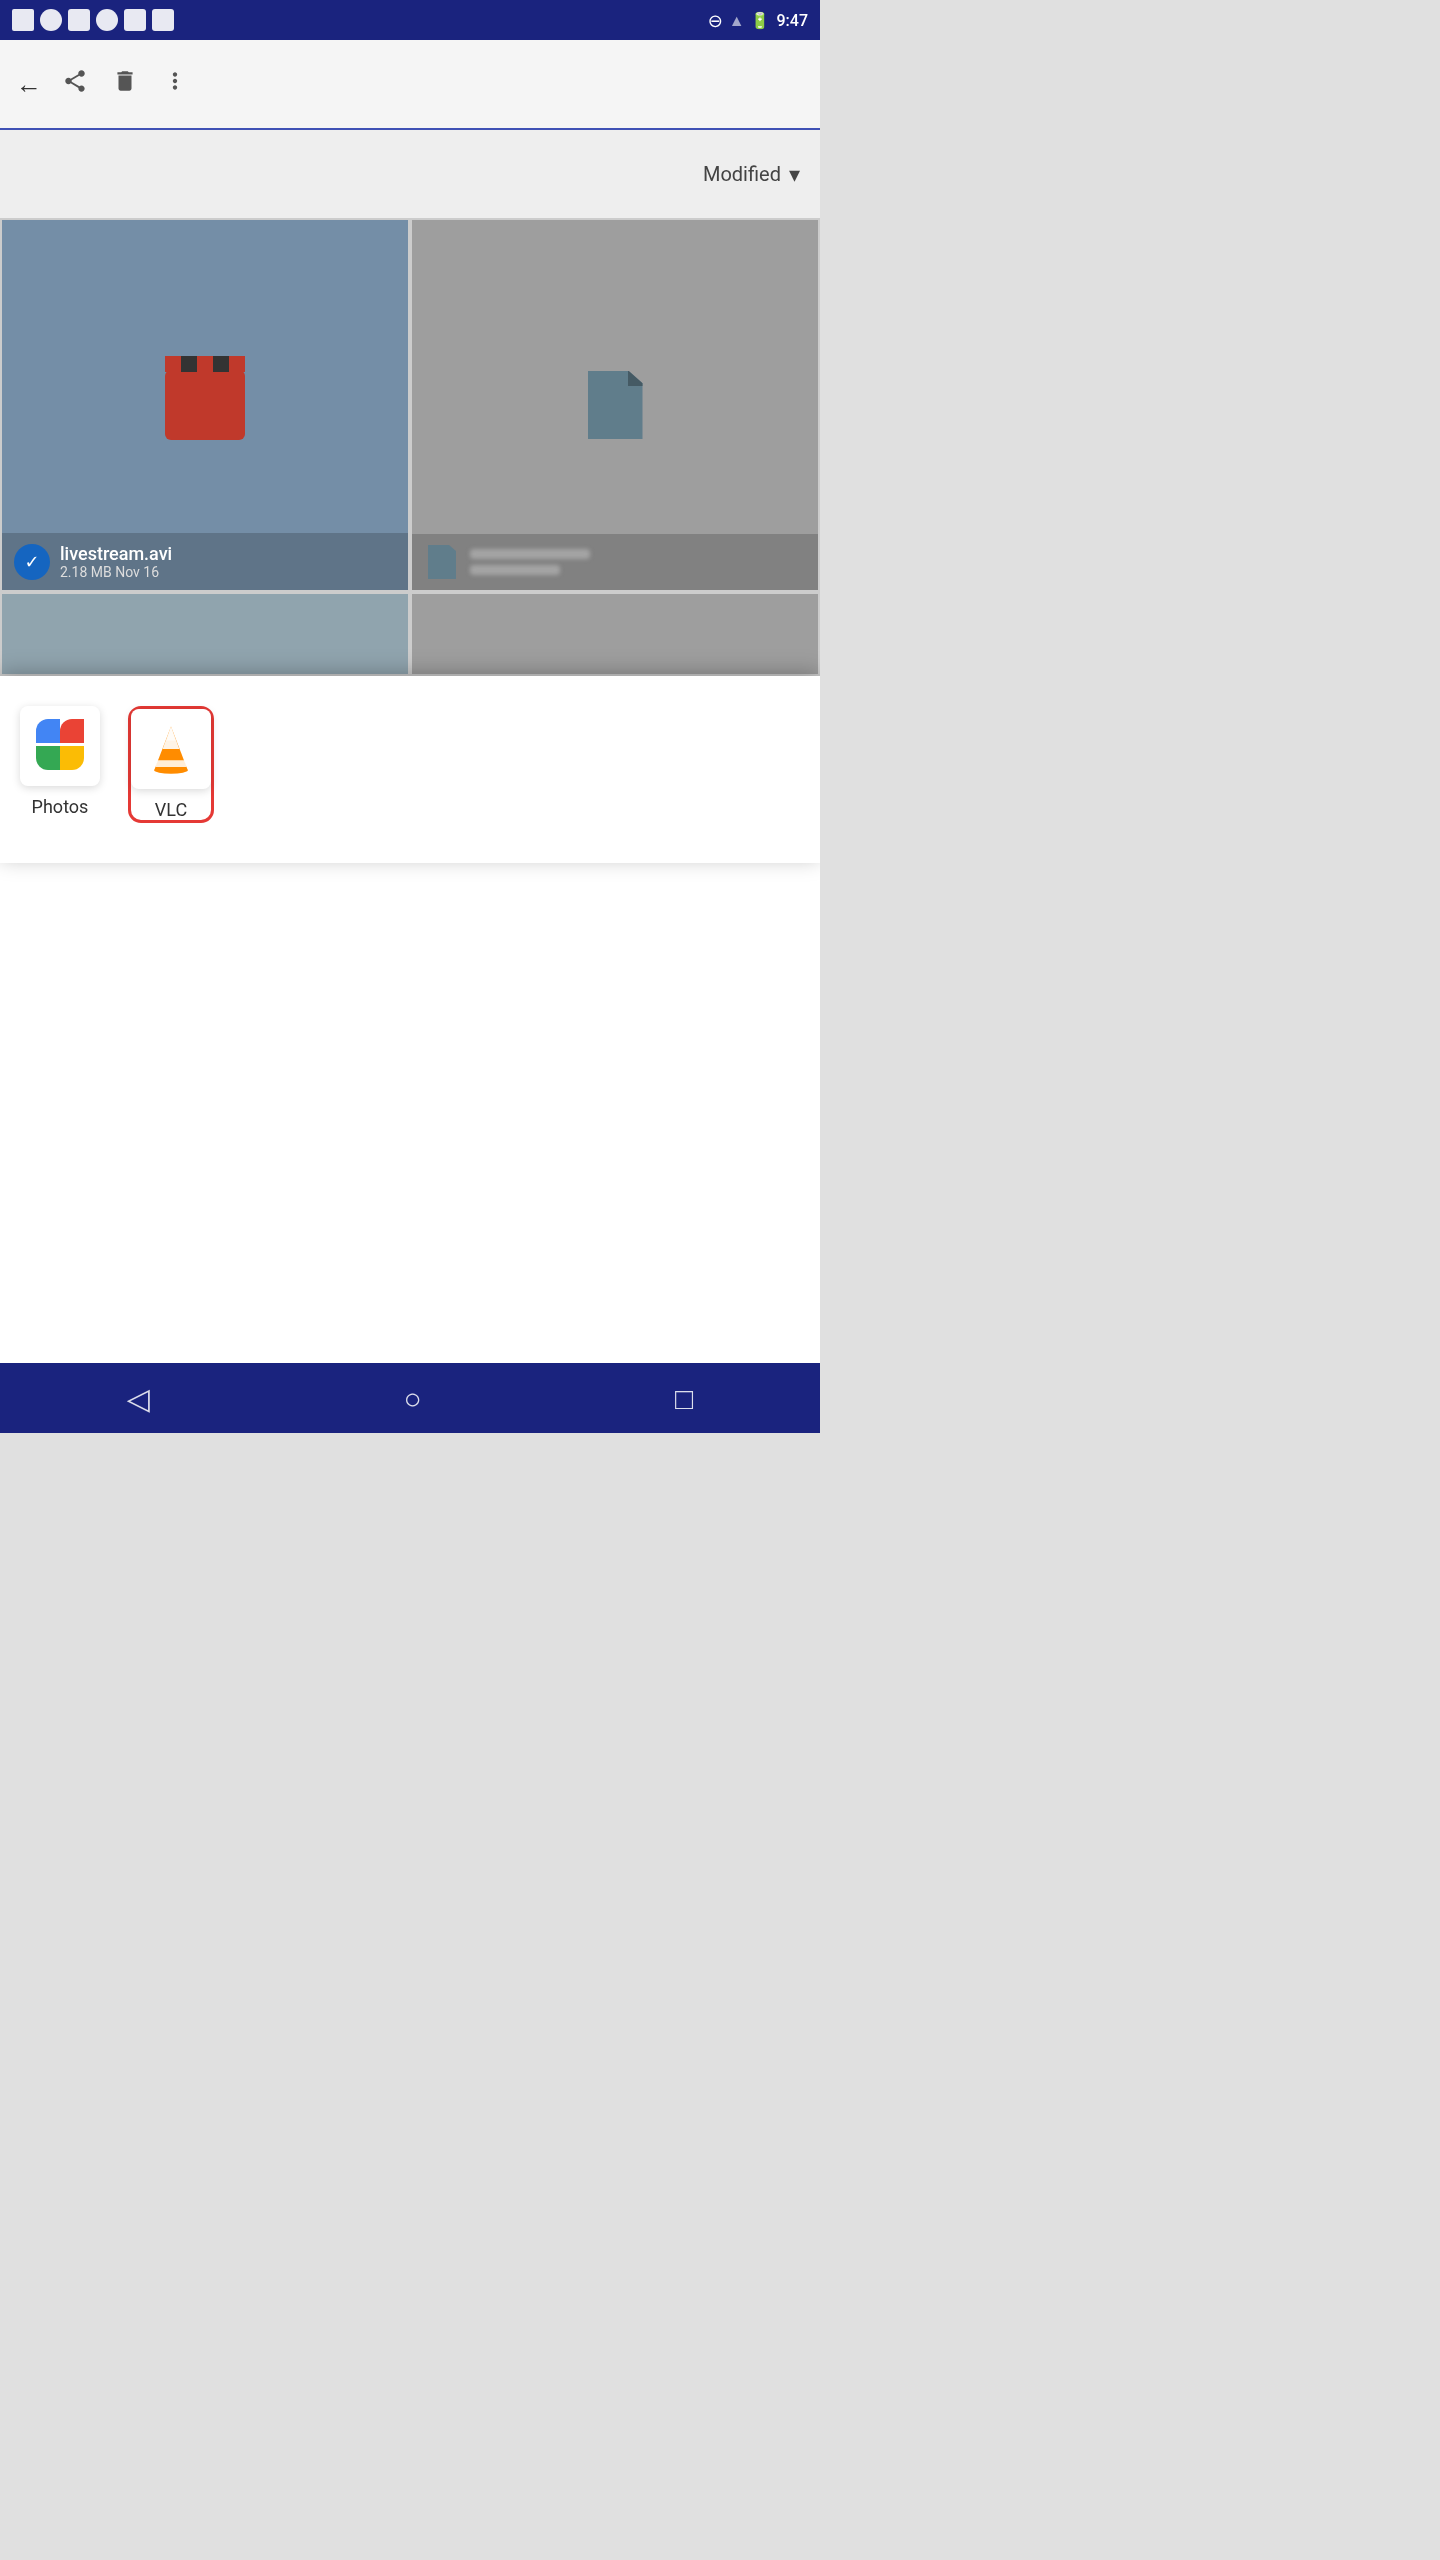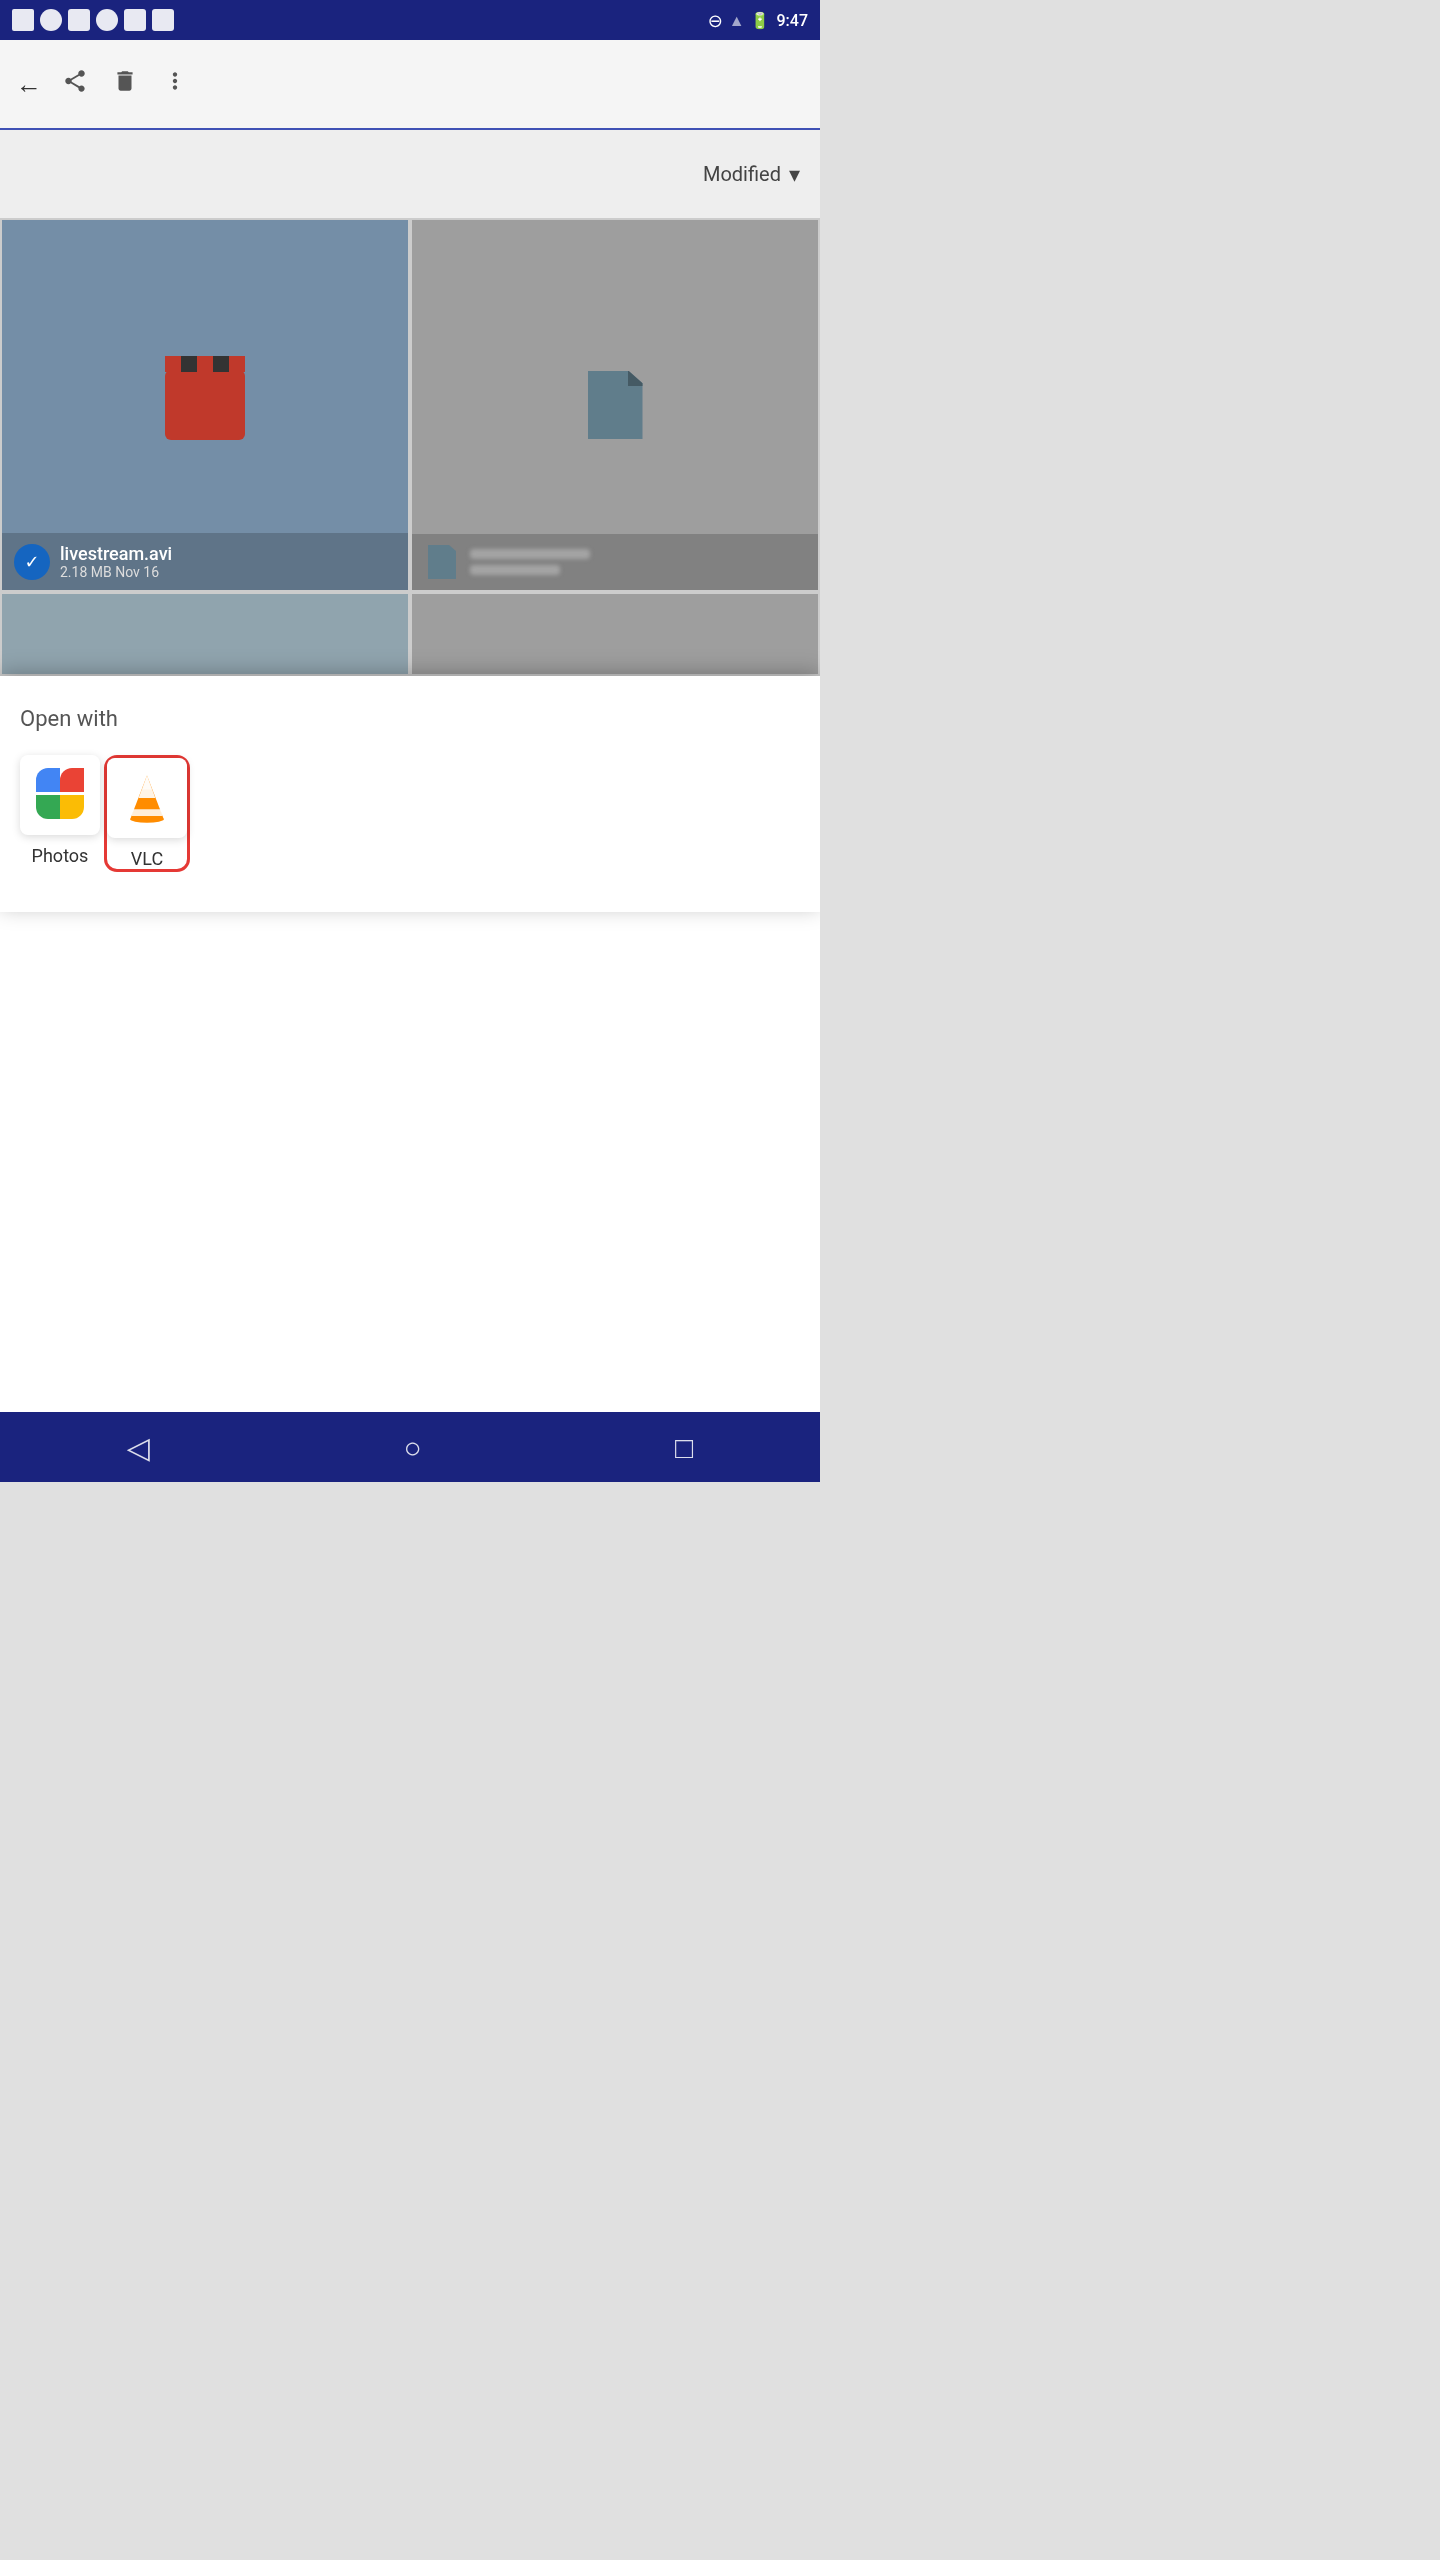--- a/index.html
+++ b/index.html
@@ -248,21 +248,21 @@
       box-shadow: 0 -4px 20px rgba(0,0,0,0.25);
     }
     .open-with-title {
       font-size: 22px;
       color: #555;
       margin-bottom: 24px;
     }
     .app-list {
       display: flex;
       flex-direction: row;
-      gap: 4px;
+      gap: 28px;
       align-items: flex-start;
     }
     .app-item {
       display: flex;
       flex-direction: column;
       align-items: center;
       gap: 10px;
       cursor: pointer;
     }
     .app-item.highlighted {
@@ -423,21 +423,20 @@
     </div>
   </div>
 
   <div class="file-card partial" style="background:#90a4ae;"></div>
 
   <div class="file-card partial" style="background:#9e9e9e;"></div>
 
 </div>
 
 <div class="bottom-sheet-overlay">
-  <div class="open-with-title">Open with</div>
   <div class="app-list">
 
     <div class="app-item">
       <div class="app-icon-box">
         <div class="photos-icon">
           <div class="photos-petal petal-red"></div>
           <div class="photos-petal petal-yellow"></div>
           <div class="photos-petal petal-green"></div>
           <div class="photos-petal petal-blue"></div>
         </div>

